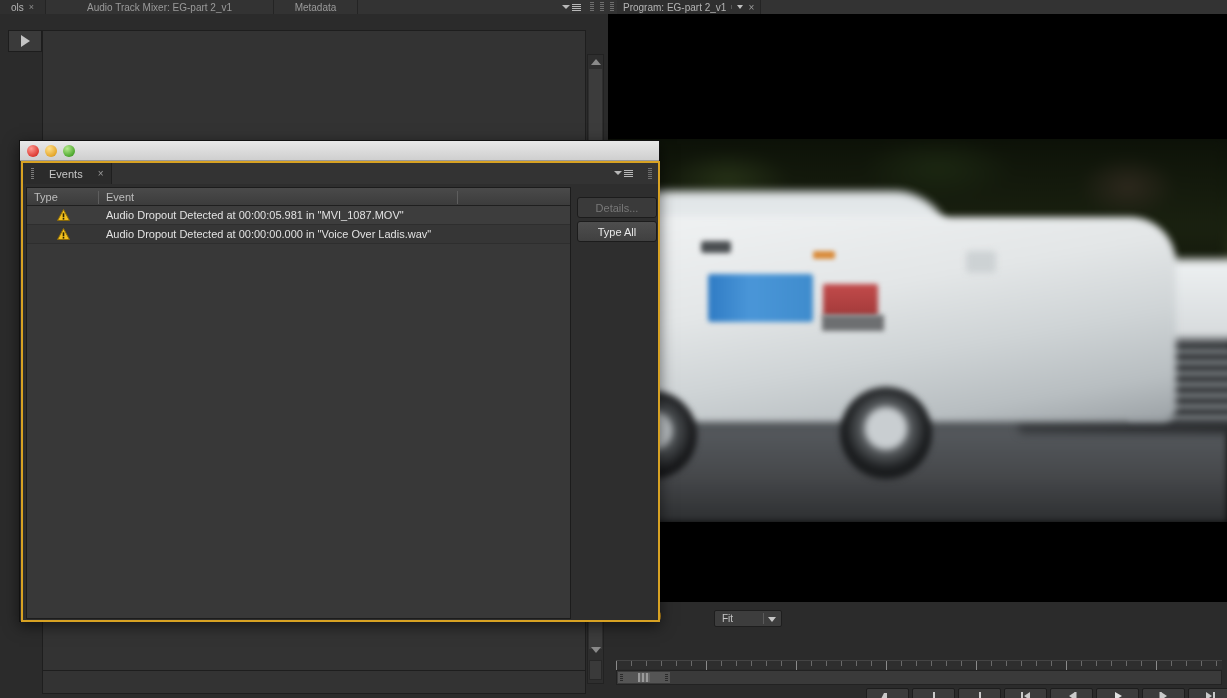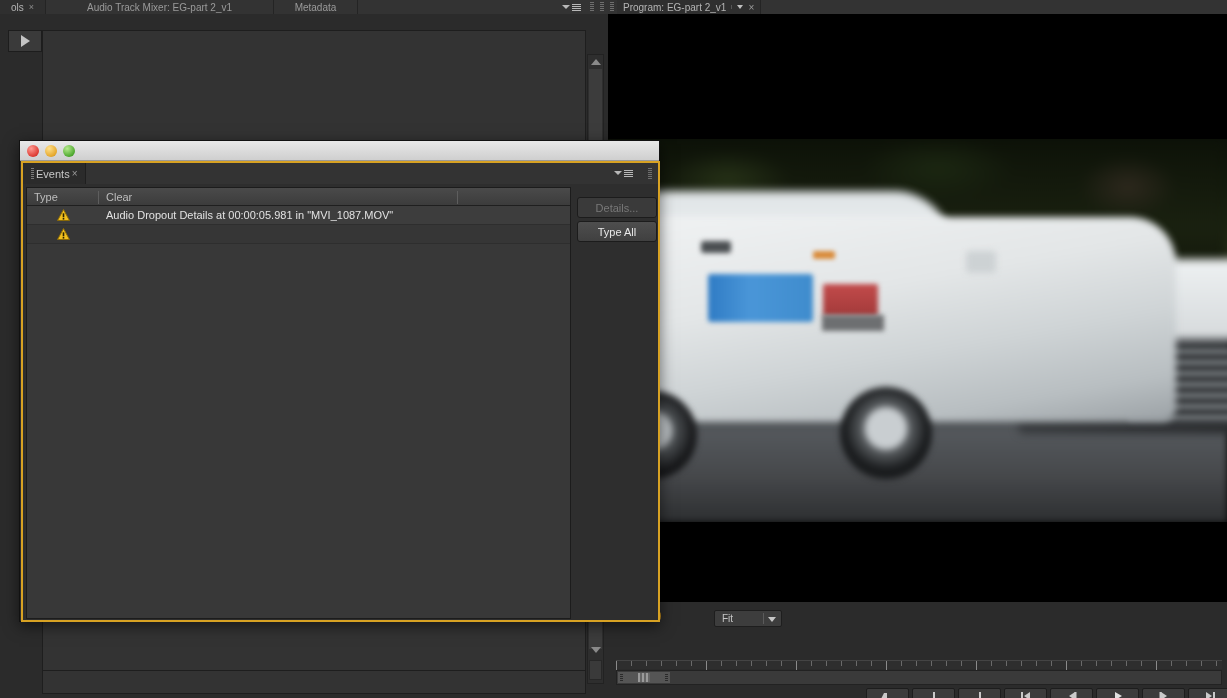--- a/index.html
+++ b/index.html
@@ -282,21 +282,21 @@
 
   .evt-outline {
     position: absolute; left: 1px; top: 20px; width: 639px; height: 461px;
     border: 2px solid #d8a223; background: #2e2e2e;
   }
   .evt-tabbar {
     position: absolute; left: 0; top: 0; width: 100%; height: 21px;
     background: #333; display: flex; align-items: stretch;
   }
   .evt-tab {
-    display: flex; align-items: center; gap: 2px;
+    display: flex; align-items: center; gap: 15px;
     background: #2b2b2b; padding: 0 8px 0 8px; font-size: 11px; color: #c8c8c8;
     border-right: 1px solid #1f1f1f;
   }
   .evt-tab .grip {
     width: 3px; height: 11px;
     background: repeating-linear-gradient(to bottom, #7a7a7a 0 1px, transparent 1px 2px);
   }
   .evt-tab .x { font-size: 10px; color: #9b9b9b; }
   .evt-tab-filler { flex: 1; background: #333; position: relative; }
 
@@ -561,42 +561,43 @@
           </div>
           <div class="gripper" style="right:6px;top:5px;height:12px;"></div>
         </div>
       </div>
 
       <div class="evt-panel">
         <div class="table-wrap">
           <div class="thead">
             <span class="th th-type">Type</span>
             <span class="col-div" style="left:71px;"></span>
-            <span class="th th-event">Clear</span>
+            <span class="th th-event">Event</span>
             <span class="col-div" style="left:430px;"></span>
           </div>
           <div id="rows">
               <div class="trow alt">
                 <span class="cell-type">
                   <svg width="13" height="12" viewBox="0 0 13 12">
                     <polygon points="6.5,0.5 12.5,11.5 0.5,11.5" fill="#f2c01e" stroke="#8a6a08" stroke-width="1" stroke-linejoin="round"></polygon>
                     <rect x="5.7" y="4.3" width="1.6" height="4" fill="#2a2200"></rect>
                     <rect x="5.7" y="9" width="1.6" height="1.6" fill="#2a2200"></rect>
                   </svg>
                 </span>
-                <span class="cell-event">Audio Dropout Details at 00:00:05.981 in "MVI_1087.MOV"</span>
+                <span class="cell-event">Audio Dropout Detected at 00:00:05.981 in "MVI_1087.MOV"</span>
               </div>
               <div class="trow norm">
                 <span class="cell-type">
                   <svg width="13" height="12" viewBox="0 0 13 12">
                     <polygon points="6.5,0.5 12.5,11.5 0.5,11.5" fill="#f2c01e" stroke="#8a6a08" stroke-width="1" stroke-linejoin="round"></polygon>
                     <rect x="5.7" y="4.3" width="1.6" height="4" fill="#2a2200"></rect>
                     <rect x="5.7" y="9" width="1.6" height="1.6" fill="#2a2200"></rect>
                   </svg>
                 </span>
+                <span class="cell-event">Audio Dropout Detected at 00:00:00.000 in "Voice Over Ladis.wav"</span>
               </div>
             </div>
         </div>
 
         <div class="evt-buttons">
           <div class="ebtn disabled">Details...</div>
           <div class="ebtn enabled">Type All</div>
         </div>
       </div>
     </div>

